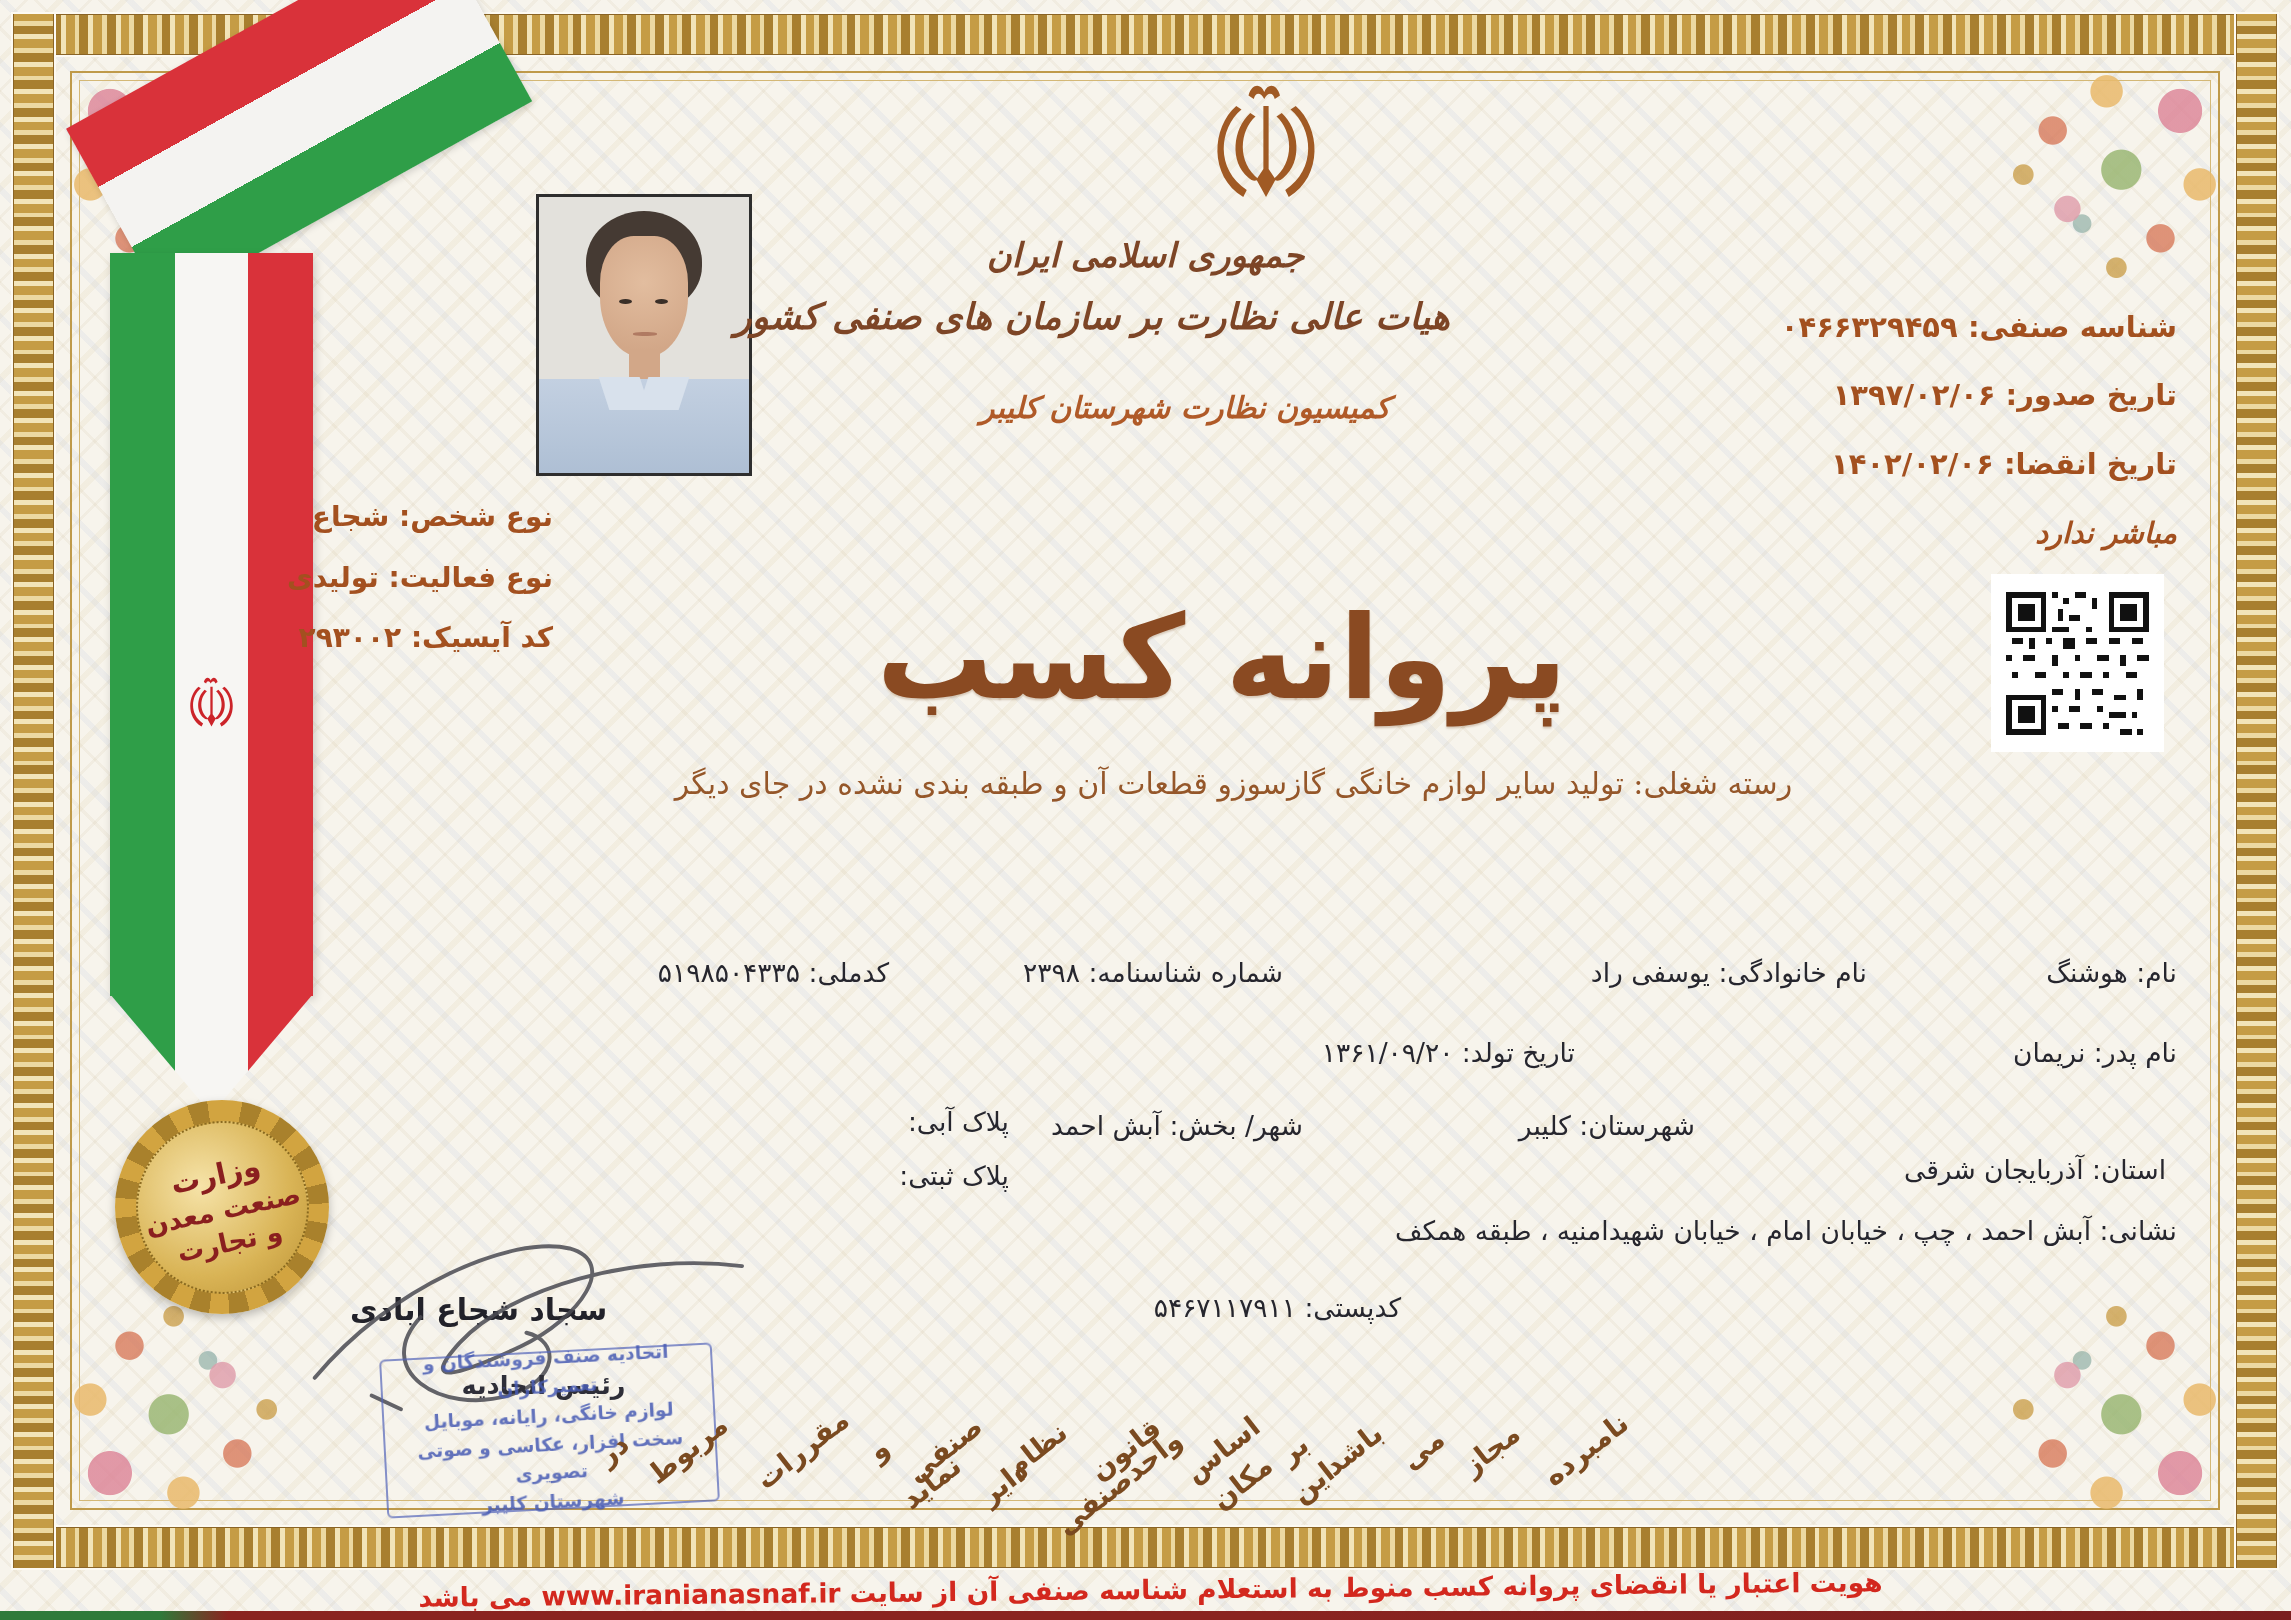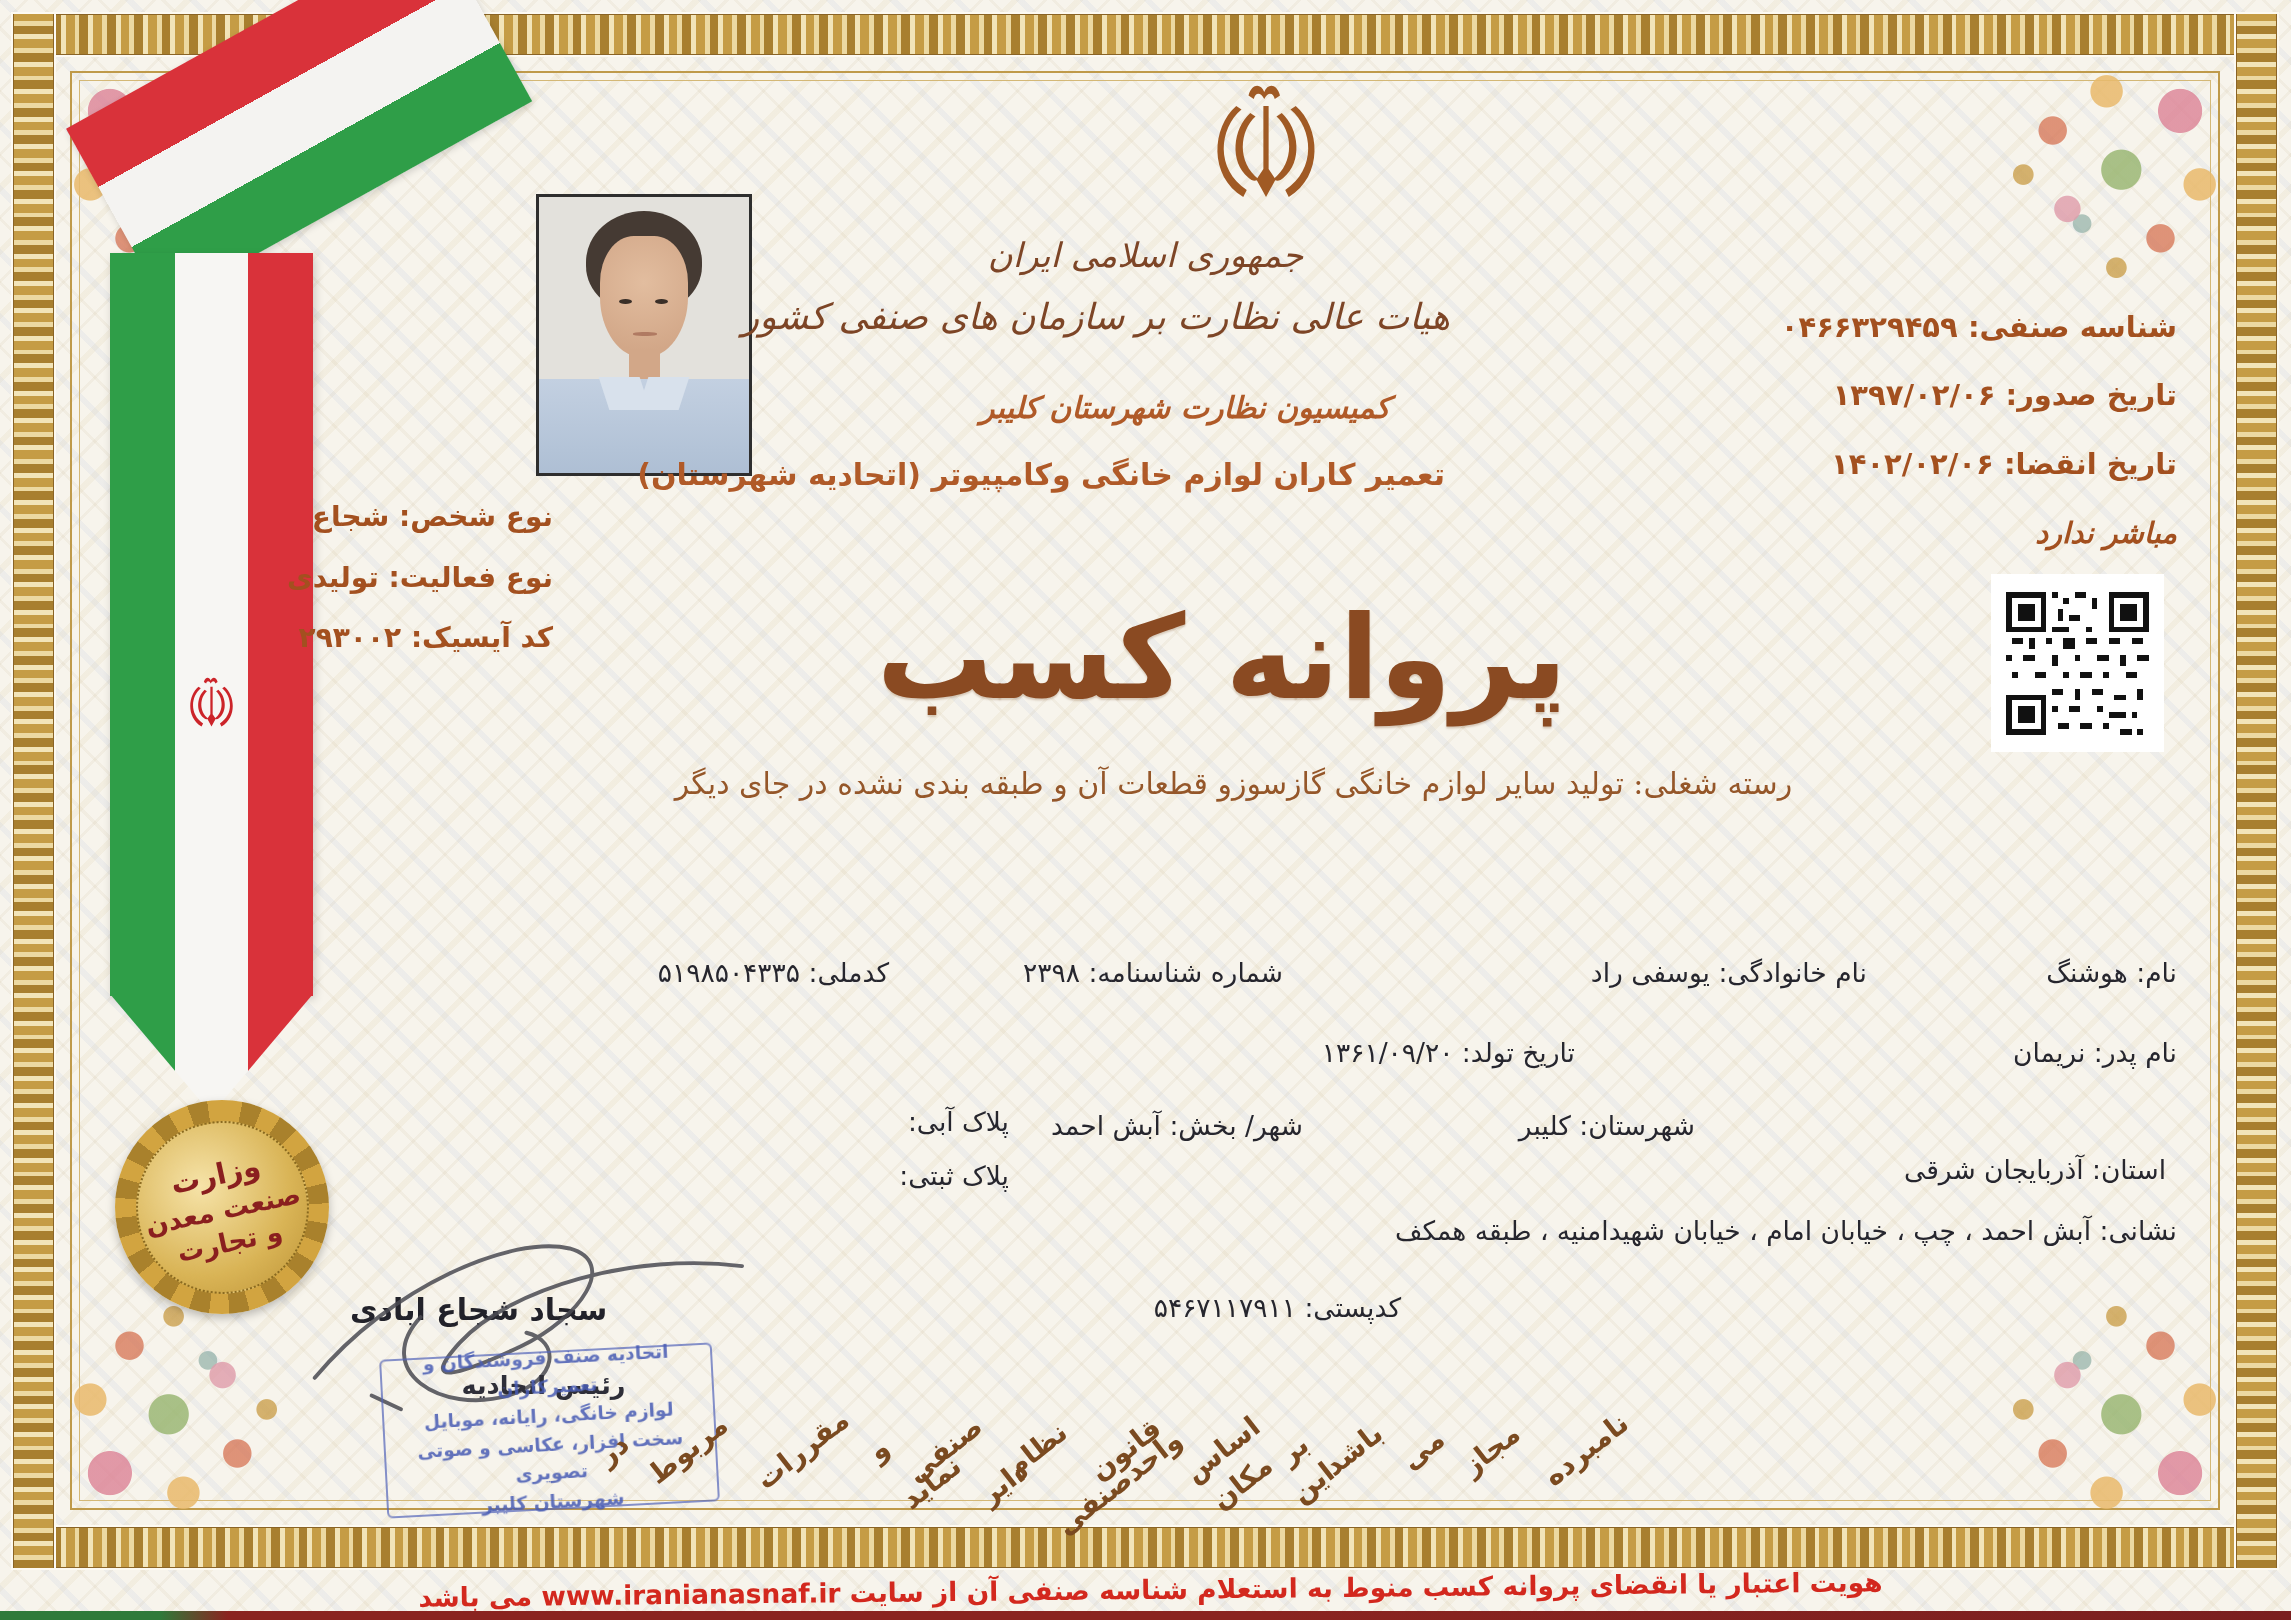--- a/index.html
+++ b/index.html
@@ -96,21 +96,21 @@
   .photo .face{position:absolute; top:39px; left:61px; width:88px; height:122px; background:radial-gradient(circle at 50% 38%, #e2bd9f, #d2a788 78%); border-radius:46% 46% 60% 60%;}
   .photo .eye{position:absolute; width:12.7px; height:4.9px; background:#3a2f28; border-radius:50%; top:102px;}
   .photo .eye.le{left:80px;} .photo .eye.re{left:116px;}
   .photo .mouth{position:absolute; top:135px; left:94px; width:23.5px; height:3.9px; background:#b07a62; border-radius:40%;}
   .photo .neck{position:absolute; top:153px; left:90px; width:31px; height:33px; background:#d2a788;}
   .photo .shirt{position:absolute; bottom:0; left:0; right:0; height:94px; background:linear-gradient(180deg,#c3d0e1,#aebfd4);}
   .photo .collar{position:absolute; bottom:63px; width:41px; height:33px; background:#d8e1ec;}
   .photo .collar.cl{left:65px; transform:skewX(18deg);} .photo .collar.cr{right:65px; transform:skewX(-18deg);}
 
   
-  .cal{color:#7d4526; font-style:italic; font-weight:normal; text-align:center;}
+  .cal{color:#7d4526; font-style:italic; font-weight:bold; text-align:center;}
   .orange-b{color:#b05a28; font-weight:bold; text-align:center;}
   .label-b{color:#a3501f; font-weight:bold;}
   .blacktxt{color:#26262e; font-size:26.5px;}
   .title{
     color:#8a4a22; font-weight:bold; font-size:116px; text-align:center; line-height:1.1;
     text-shadow:0 2px 2px rgba(120,70,30,.25);
   }
   .jobline{color:#95572a; font-size:30px; text-align:center; font-family:"DejaVu Serif","DejaVu Sans",serif;}
 
   .auth-line{color:#7a4a20; font-weight:bold; font-size:28px; text-align:center;}
@@ -193,21 +193,20 @@
     <div class="mouth"></div>
     <div class="neck"></div>
     <div class="shirt"></div>
     <div class="collar cl"></div>
     <div class="collar cr"></div>
   </div>
 
   <div class="abs cal nowrap" style="left:882px;width:529px;top:235px;font-size:34px;">جمهوری اسلامی ایران</div>
   <div class="abs cal nowrap" style="left:843px;width:608px;top:296px;font-size:36px;">هیات عالی نظارت بر سازمان های صنفی کشور</div>
   <div class="abs orange-b nowrap" style="left:892px;width:588px;top:390px;font-size:30px;font-style:italic;">کمیسیون نظارت شهرستان کلیبر</div>
-  <div class="abs orange-b nowrap" style="left:858px;width:588px;top:457px;font-size:30px;">تعمیر کاران لوازم خانگی وکامپیوتر (اتحادیه شهرستان)</div>
 
   <div class="abs label-b nowrap" style="right:114px;top:310px;font-size:29px;">شناسه صنفی: ۰۴۶۶۳۲۹۴۵۹</div>
   <div class="abs label-b nowrap" style="right:114px;top:378px;font-size:29px;">تاریخ صدور: ۱۳۹۷/۰۲/۰۶</div>
   <div class="abs label-b nowrap" style="right:114px;top:447px;font-size:29px;">تاریخ انقضا: ۱۴۰۲/۰۲/۰۶</div>
   <div class="abs label-b nowrap" style="right:114px;top:516px;font-size:29px;font-style:italic;">مباشر ندارد</div>
 
   <div class="abs label-b nowrap" style="right:1738px;top:500px;font-size:28px;">نوع شخص: شجاع</div>
   <div class="abs label-b nowrap" style="right:1738px;top:561px;font-size:28px;">نوع فعالیت: تولیدی</div>
   <div class="abs label-b nowrap" style="right:1738px;top:621px;font-size:28px;">کد آیسیک: ۲۹۳۰۰۲</div>
 

